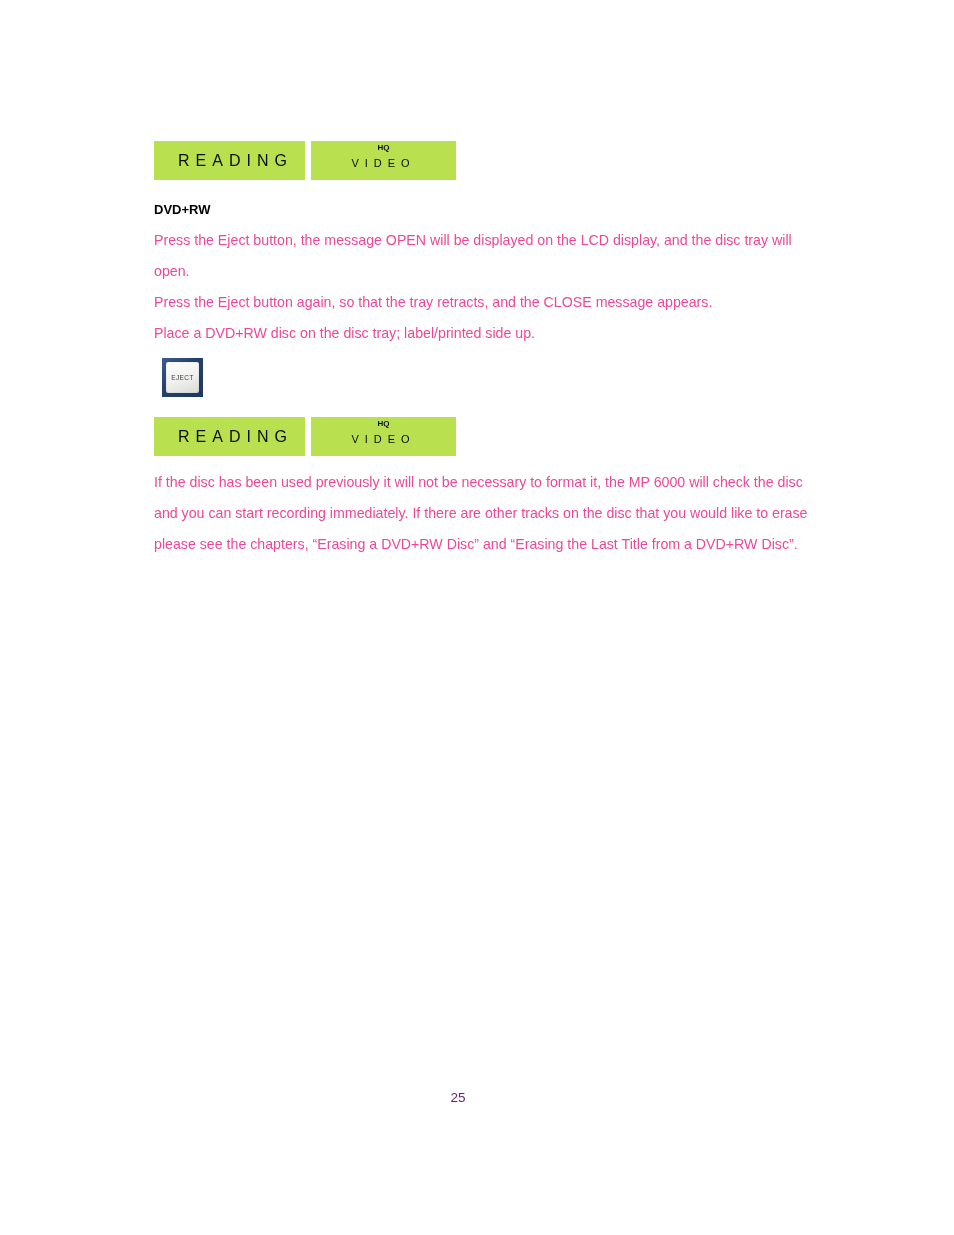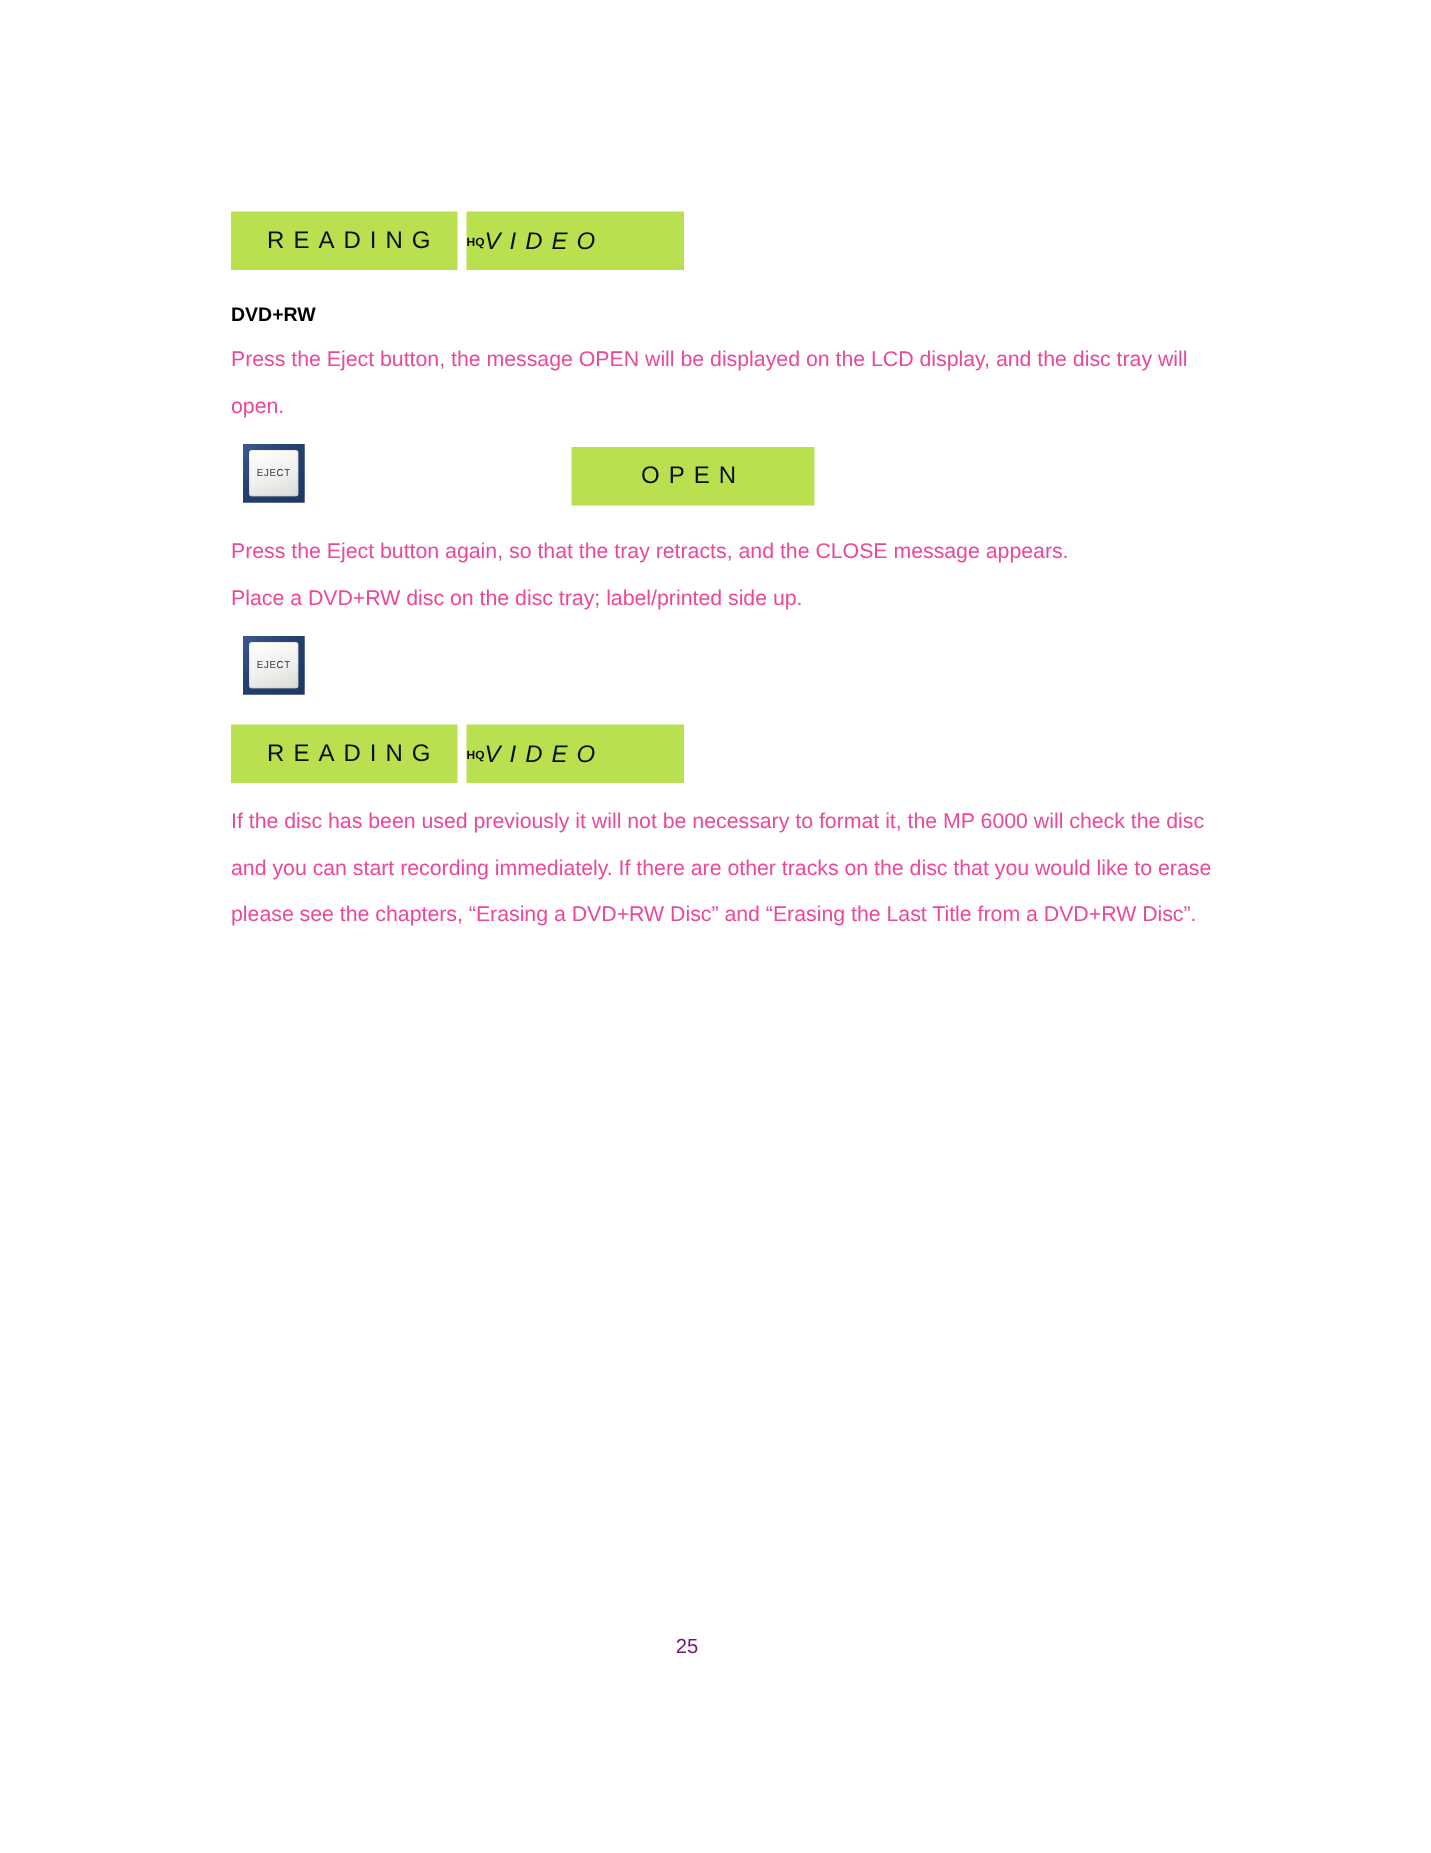--- a/index.html
+++ b/index.html
@@ -51,36 +51,35 @@
   }
   .lcd-reading {
     width: 151px;
     height: 39px;
     padding-left: 12px;
   }
   .lcd-video {
     width: 145px;
     height: 39px;
     margin-left: 6px;
-    flex-direction: row;
+    flex-direction: column;
     justify-content: flex-start;
     padding-top: 2px;
   }
   .lcd-video .hq {
     font-size: 8px;
     letter-spacing: 0px;
     font-weight: bold;
     line-height: 9px;
     margin-bottom: 1px;
   }
   .lcd-video .word {
     letter-spacing: 6px;
-    font-size: 16px;
+    font-size: 11px;
     line-height: 20px;
-    font-style: italic;
   }
   .lcd-wide {
     width: 162px;
     height: 39px;
   }
 
   
   .section-title {
     font-size: 13px;
     font-weight: bold;
@@ -174,32 +173,20 @@
       <div class="lcd lcd-video">
         <div class="hq">HQ</div>
         <div class="word">VIDEO</div>
       </div>
     </div>
 
     <h2 class="section-title">DVD+RW</h2>
 
     <p class="body">Press the Eject button, the message OPEN will be displayed on the LCD display, and the disc tray will open.</p>
 
-    <div class="fig-row">
-      <div class="eject-wrap">
-        <div class="eject-btn">
-          <div class="eject-inner">
-            <span>EJECT</span>
-          </div>
-        </div>
-      </div>
-      <div class="lcd-wrap">
-        <div class="lcd lcd-wide">OPEN</div>
-      </div>
-    </div>
 
     <p class="body">Press the Eject button again, so that the tray retracts, and the CLOSE message appears.</p>
 
     <p class="body">Place a DVD+RW disc on the disc tray; label/printed side up.</p>
 
     <div class="fig-row">
       <div class="eject-wrap">
         <div class="eject-btn">
           <div class="eject-inner">
             <span>EJECT</span>

